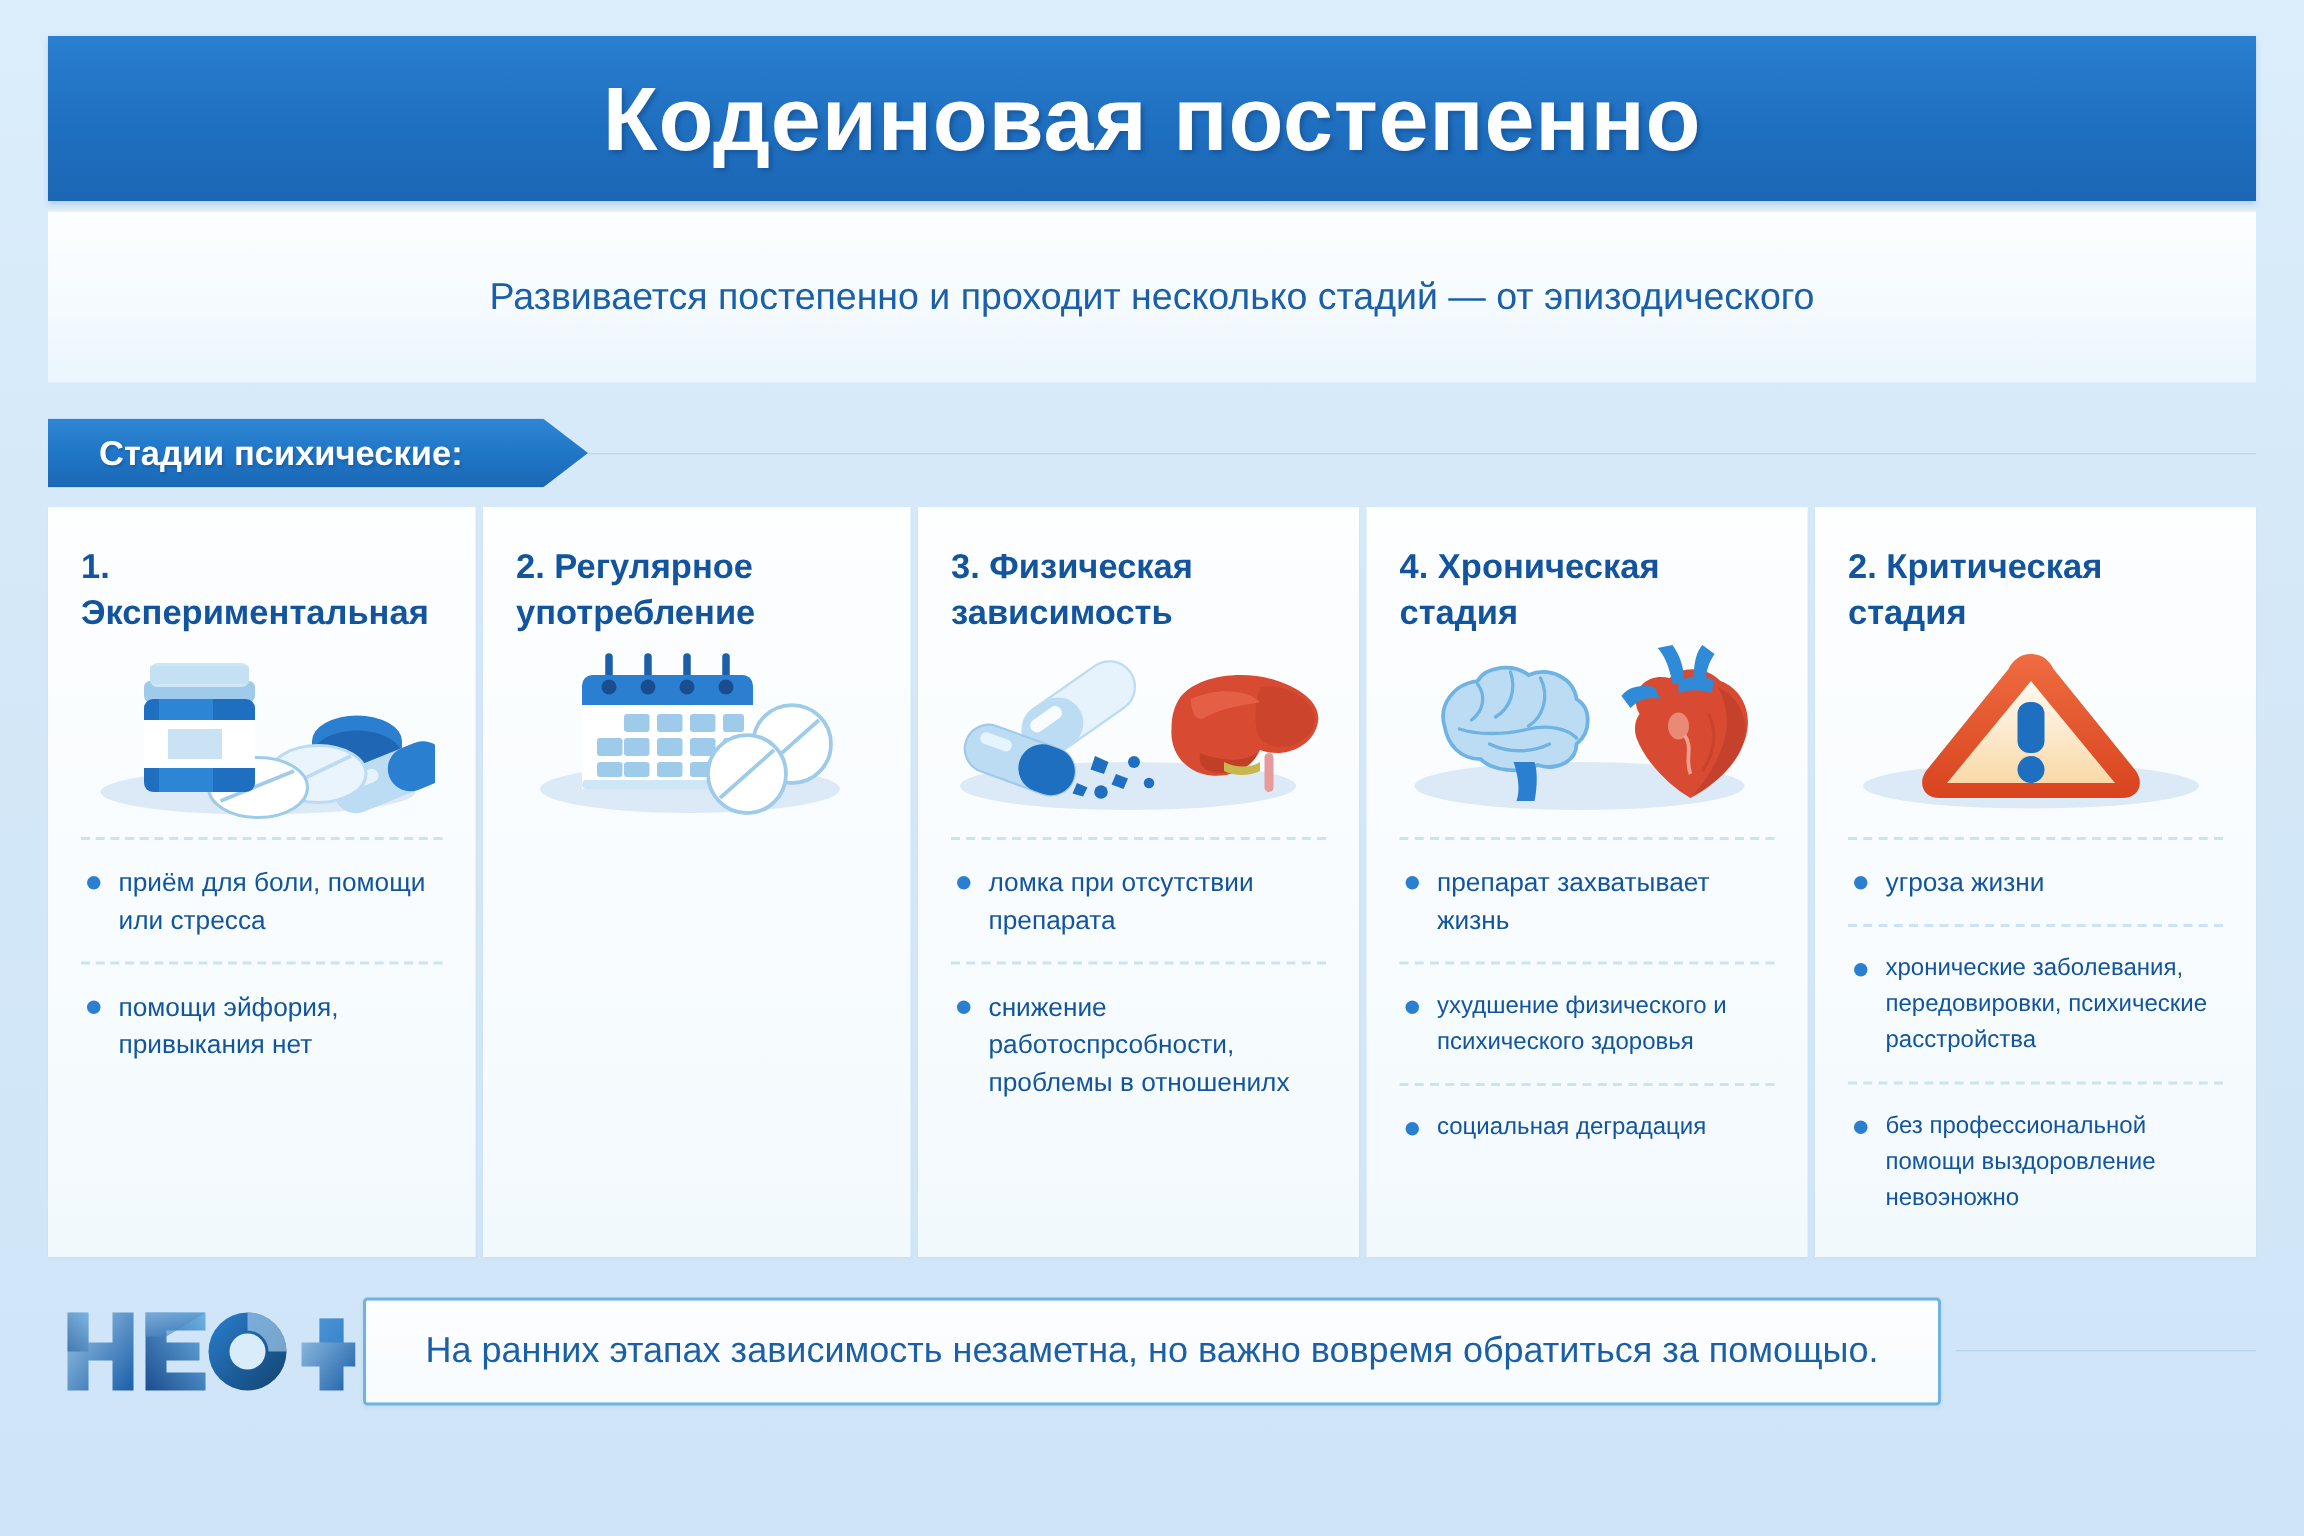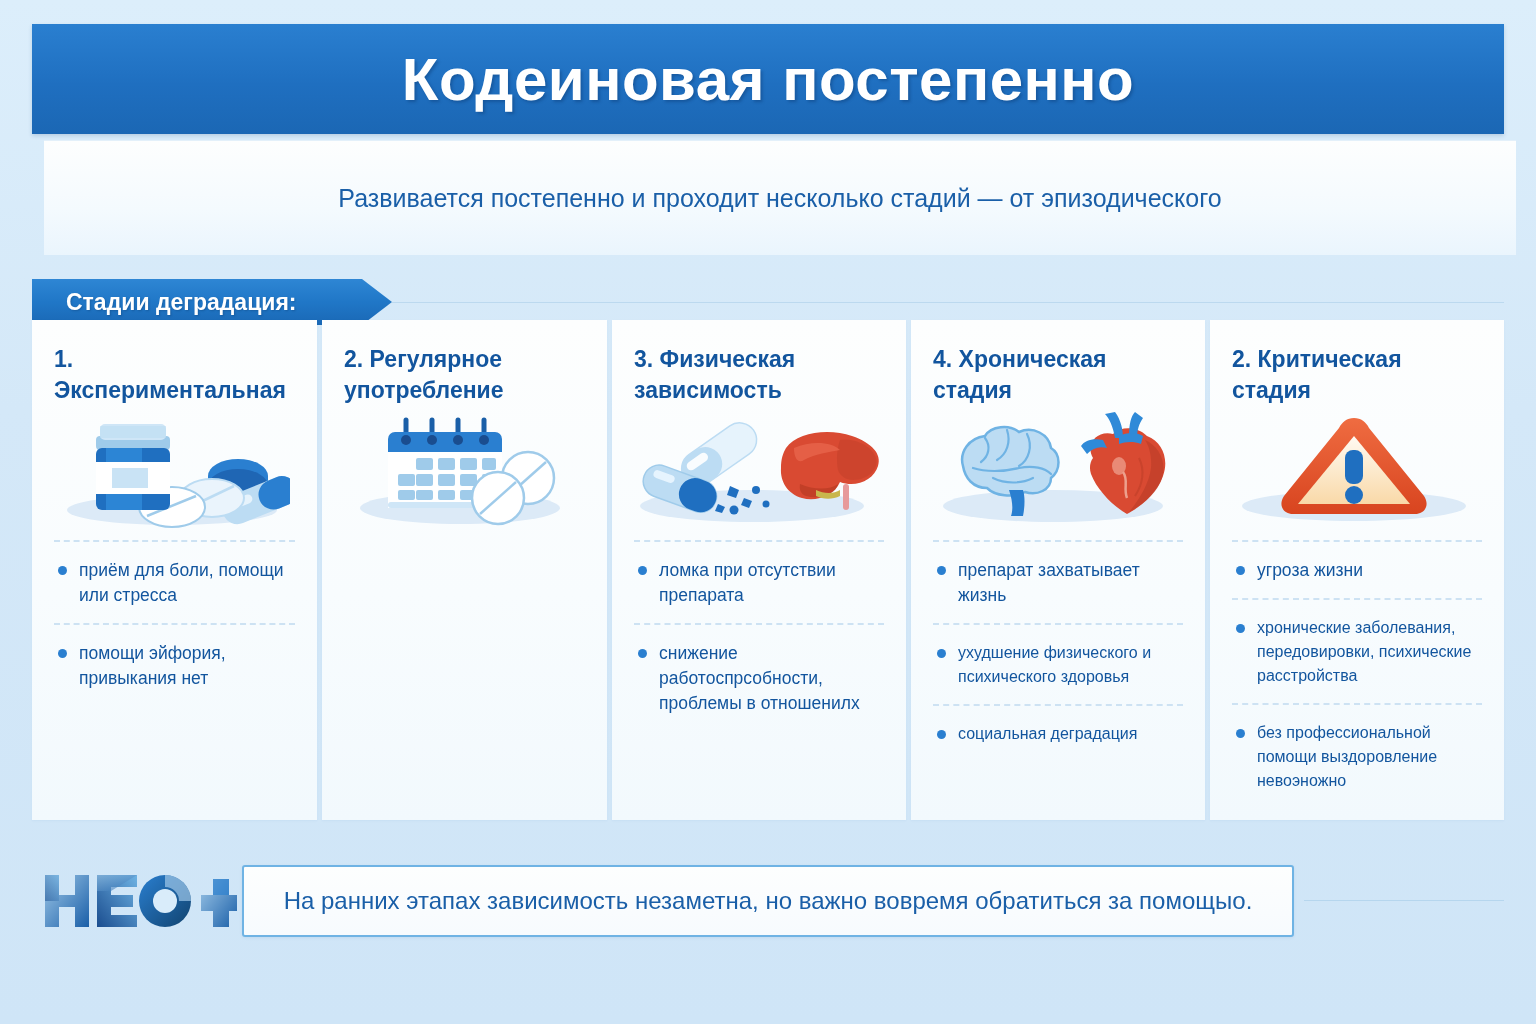--- a/index.html
+++ b/index.html
@@ -35,21 +35,21 @@
     font-size: 60px;
     font-weight: bold;
     letter-spacing: 0.5px;
     text-shadow: 2px 2px 3px rgba(10,50,100,0.35);
     white-space: nowrap;
   }
 
   
   .subtitle-panel {
     position: absolute;
-    left: 44px;
+    left: 32px;
     top: 140px;
     width: 1472px;
     height: 115px;
     background: linear-gradient(180deg, #fdfefe 0%, #f4fafe 60%, #eaf5fd 100%);
     display: flex;
     flex-direction: column;
     align-items: center;
     justify-content: center;
     border-top: 1px solid #e3f0fa;
   }
@@ -94,21 +94,21 @@
     font-size: 23px;
     font-weight: bold;
     text-shadow: 1px 1px 2px rgba(10,45,90,0.3);
     white-space: nowrap;
   }
 
   
   .cards-row {
     position: absolute;
     left: 32px;
-    top: 320px;
+    top: 338px;
     width: 1472px;
     height: 500px;
     display: flex;
     gap: 5px;
   }
   .stage-card {
     flex: 1 1 0;
     background: linear-gradient(180deg, #fdfefe 0%, #f8fcfe 55%, #f2f9fd 100%);
     padding: 24px 22px 16px 22px;
     display: flex;
@@ -207,21 +207,21 @@
   <div class="header-title">Кодеиновая постепенно</div>
 </div>
 
 <div class="subtitle-panel">
   <div class="subtitle-line">Развивается постепенно и проходит несколько стадий — от эпизодического</div>
 </div>
 
 <div class="section-tab-wrap">
   <div class="section-tab-rule"></div>
   <div class="section-tab">
-    <span class="section-tab-label">Стадии деградация:</span>
+    <span class="section-tab-label">Стадии психические:</span>
   </div>
 </div>
 
 <div class="cards-row">
 
   <div class="stage-card">
     <div class="card-title">1. Экспериментальная</div>
     <div class="illus">
       <svg width="230" height="118" viewBox="0 0 230 118">
         <ellipse cx="112" cy="100" rx="105" ry="15" fill="#dceaf7"></ellipse>

